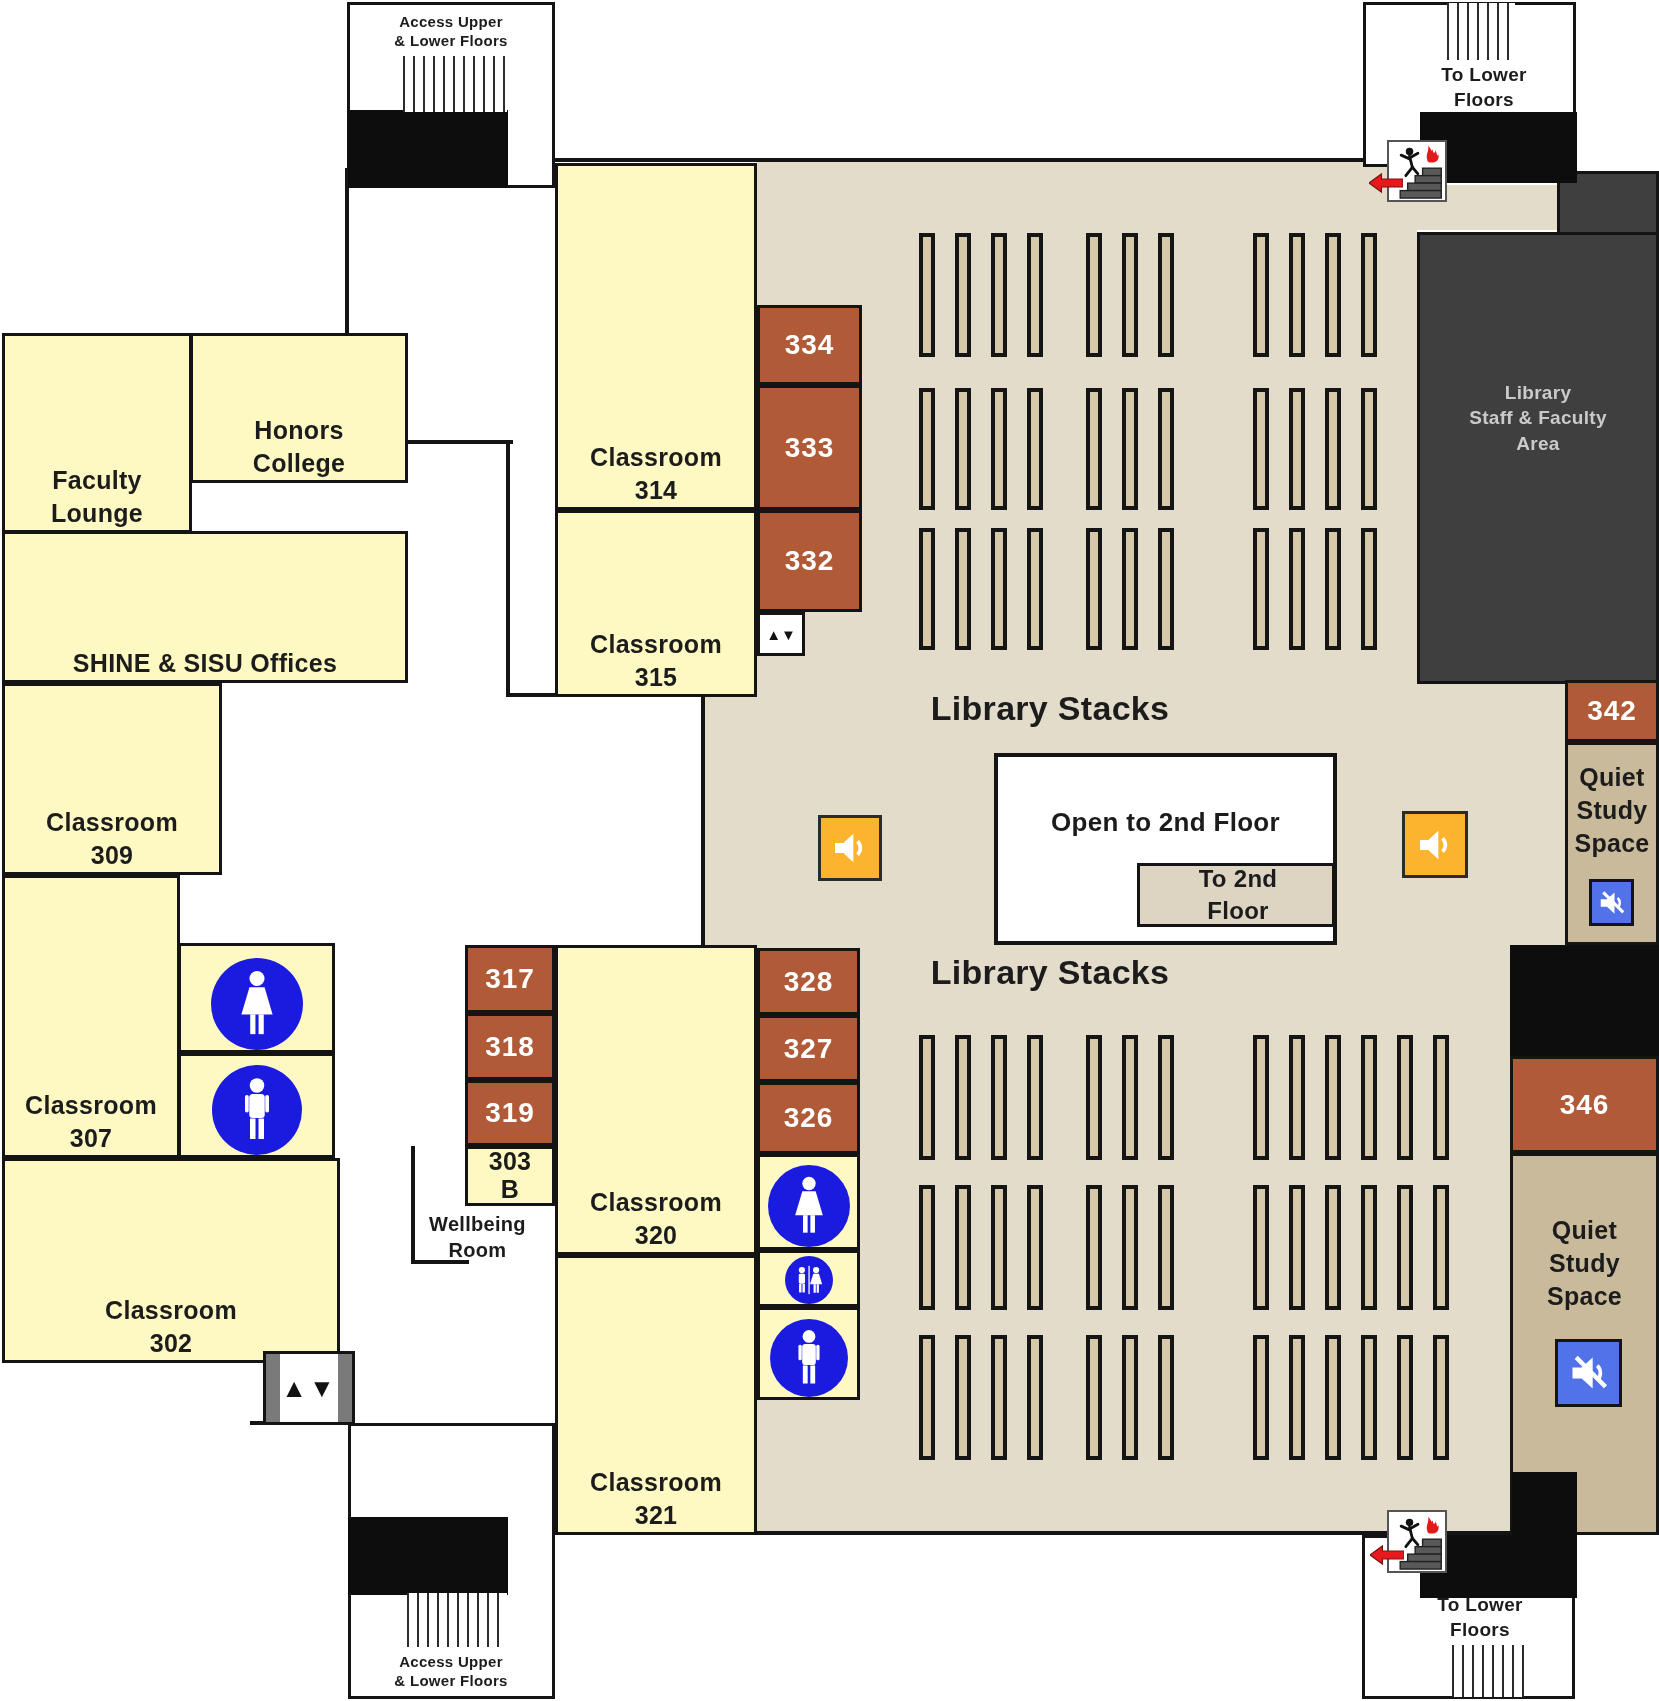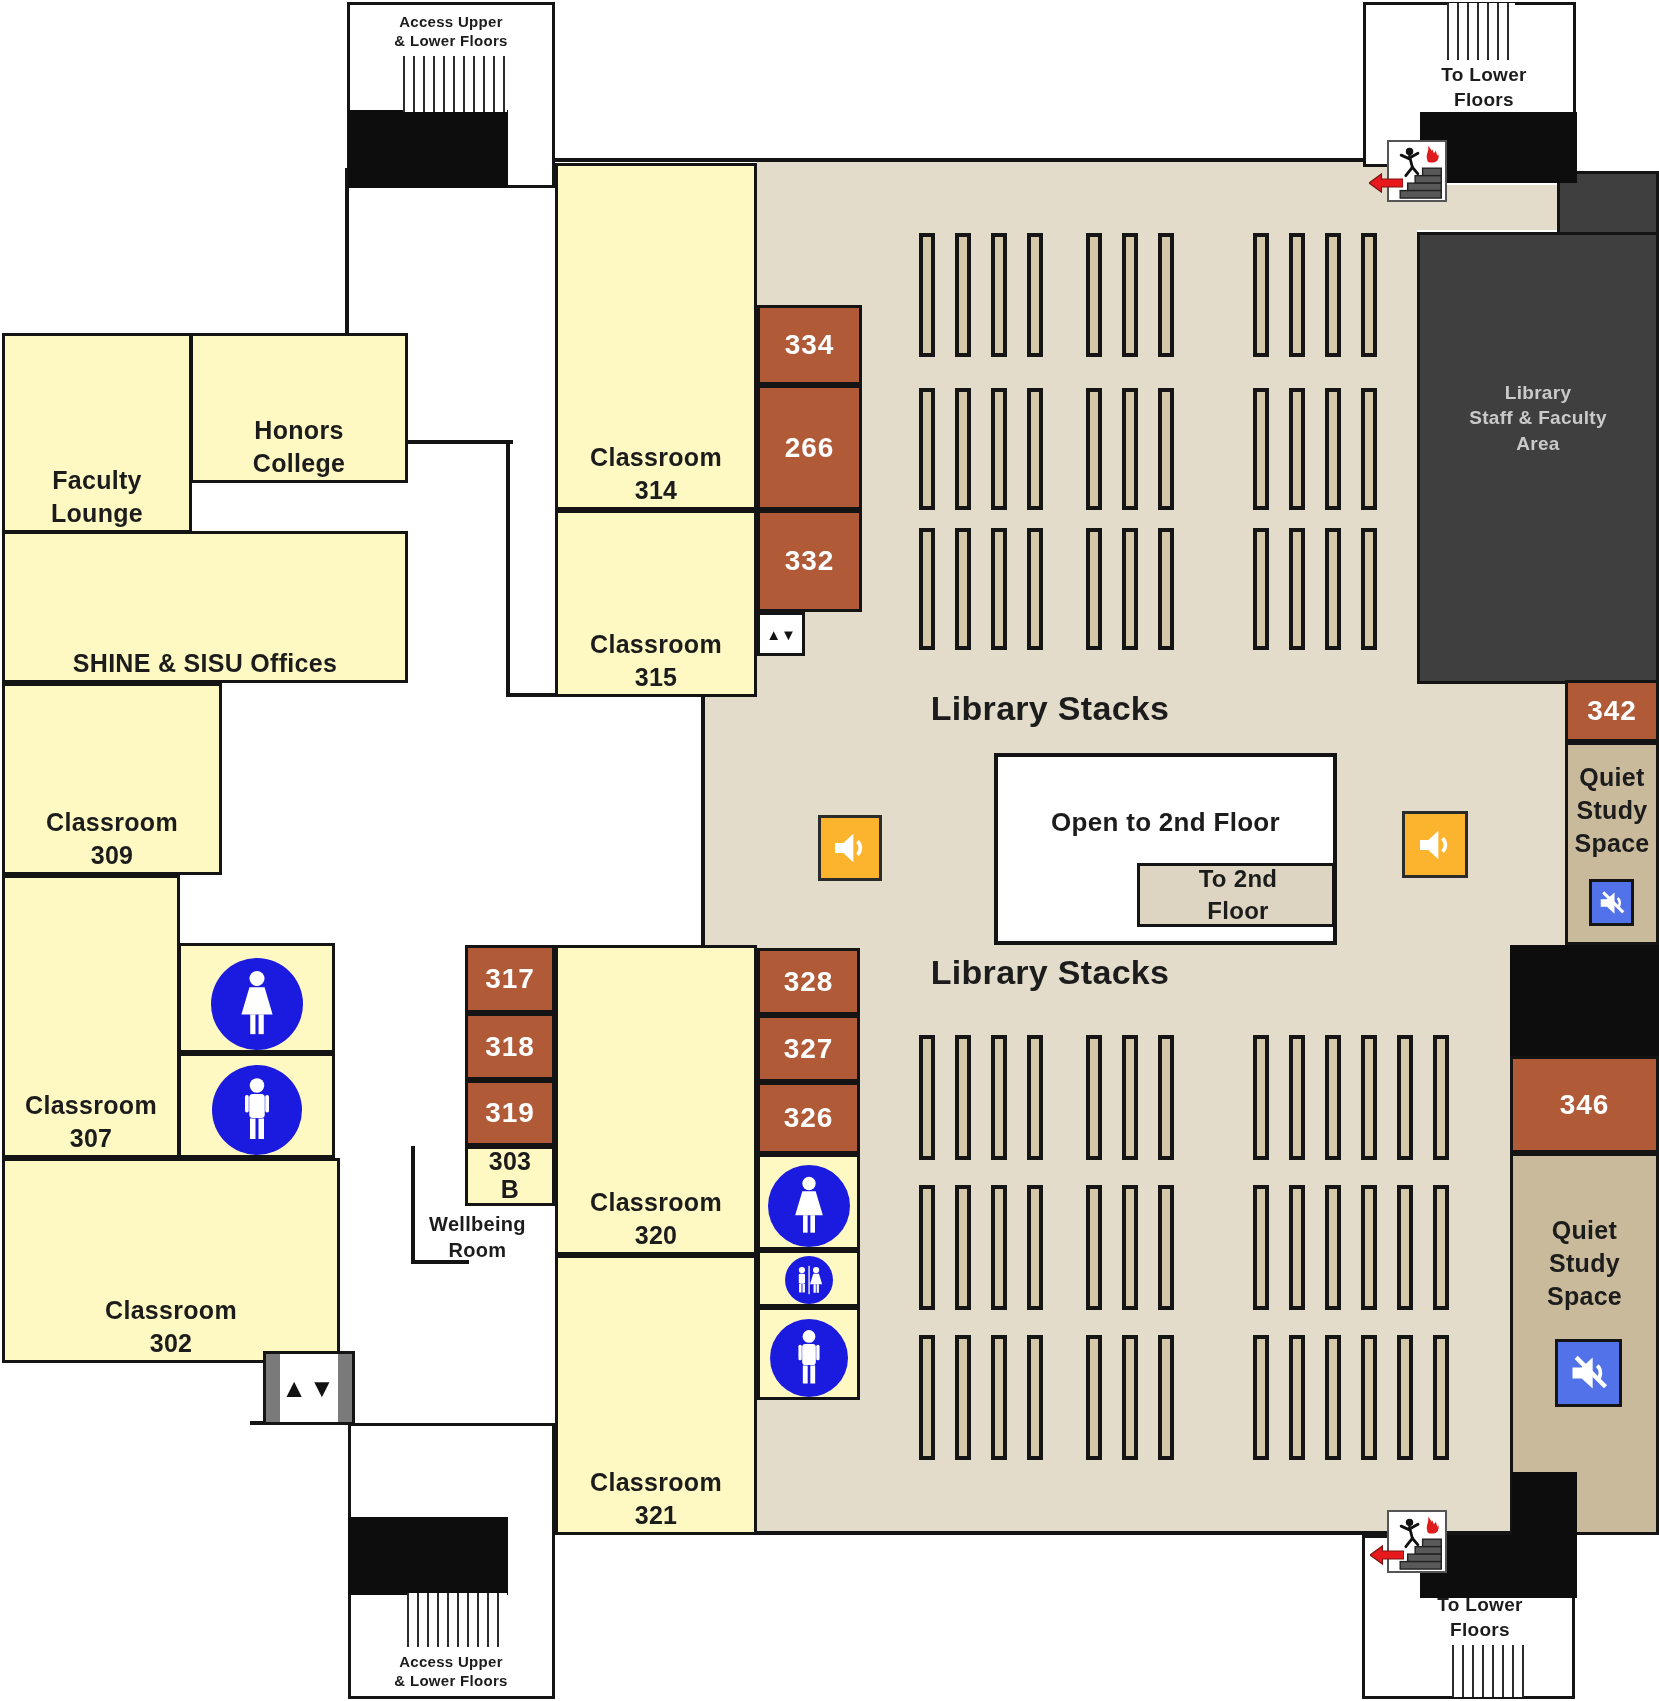--- a/index.html
+++ b/index.html
@@ -193,21 +193,21 @@
     </div>
   <div class="room gray" style="left:555px;top:1255px;width:202px;height:280px">
     <span class="label roomlabel">Classroom
 321</span>
     </div>
 
   <div class="room rust" style="left:757px;top:305px;width:105px;height:80px">
     <span>334</span>
     </div>
   <div class="room rust" style="left:757px;top:385px;width:105px;height:125px">
-    <span>266</span>
+    <span>333</span>
     </div>
   <div class="room rust" style="left:757px;top:510px;width:105px;height:102px">
     <span>332</span>
     </div>
   <div class="room elev" style="left:757px;top:612px;width:48px;height:44px;font-size:15px;z-index:5">
     <span>▲▼</span>
     </div>
 
   <div class="room rust" style="left:465px;top:945px;width:90px;height:68px">
     <span>317</span>

